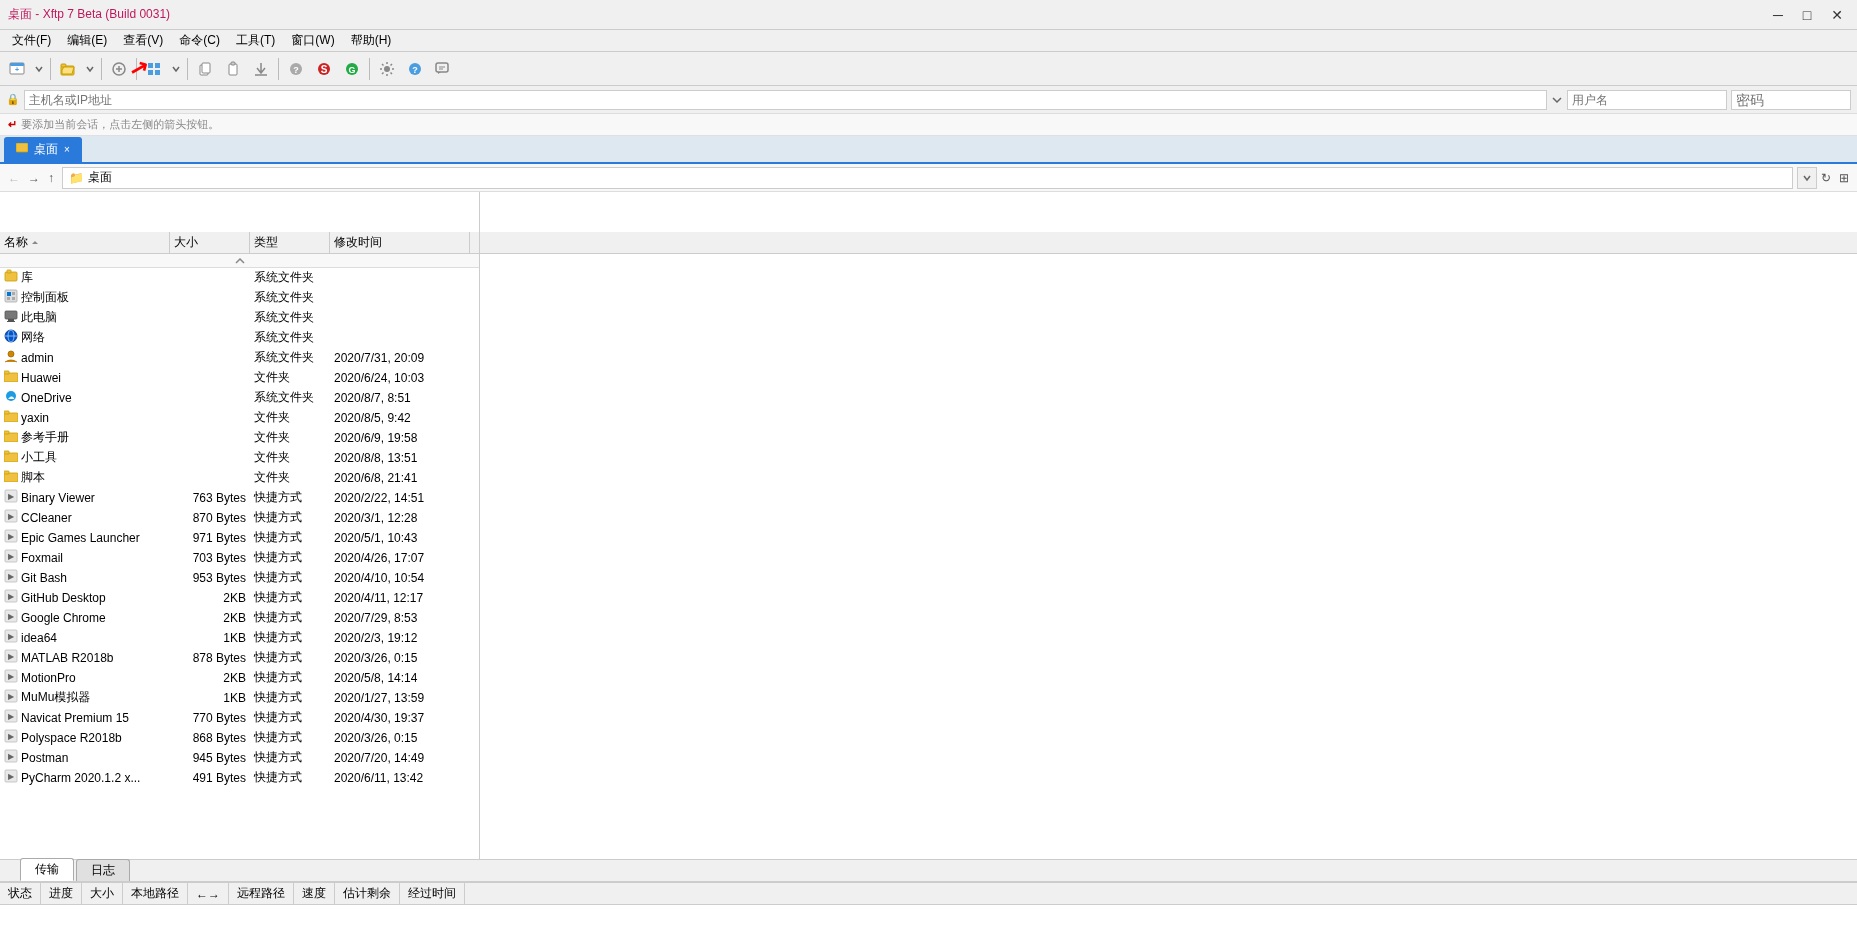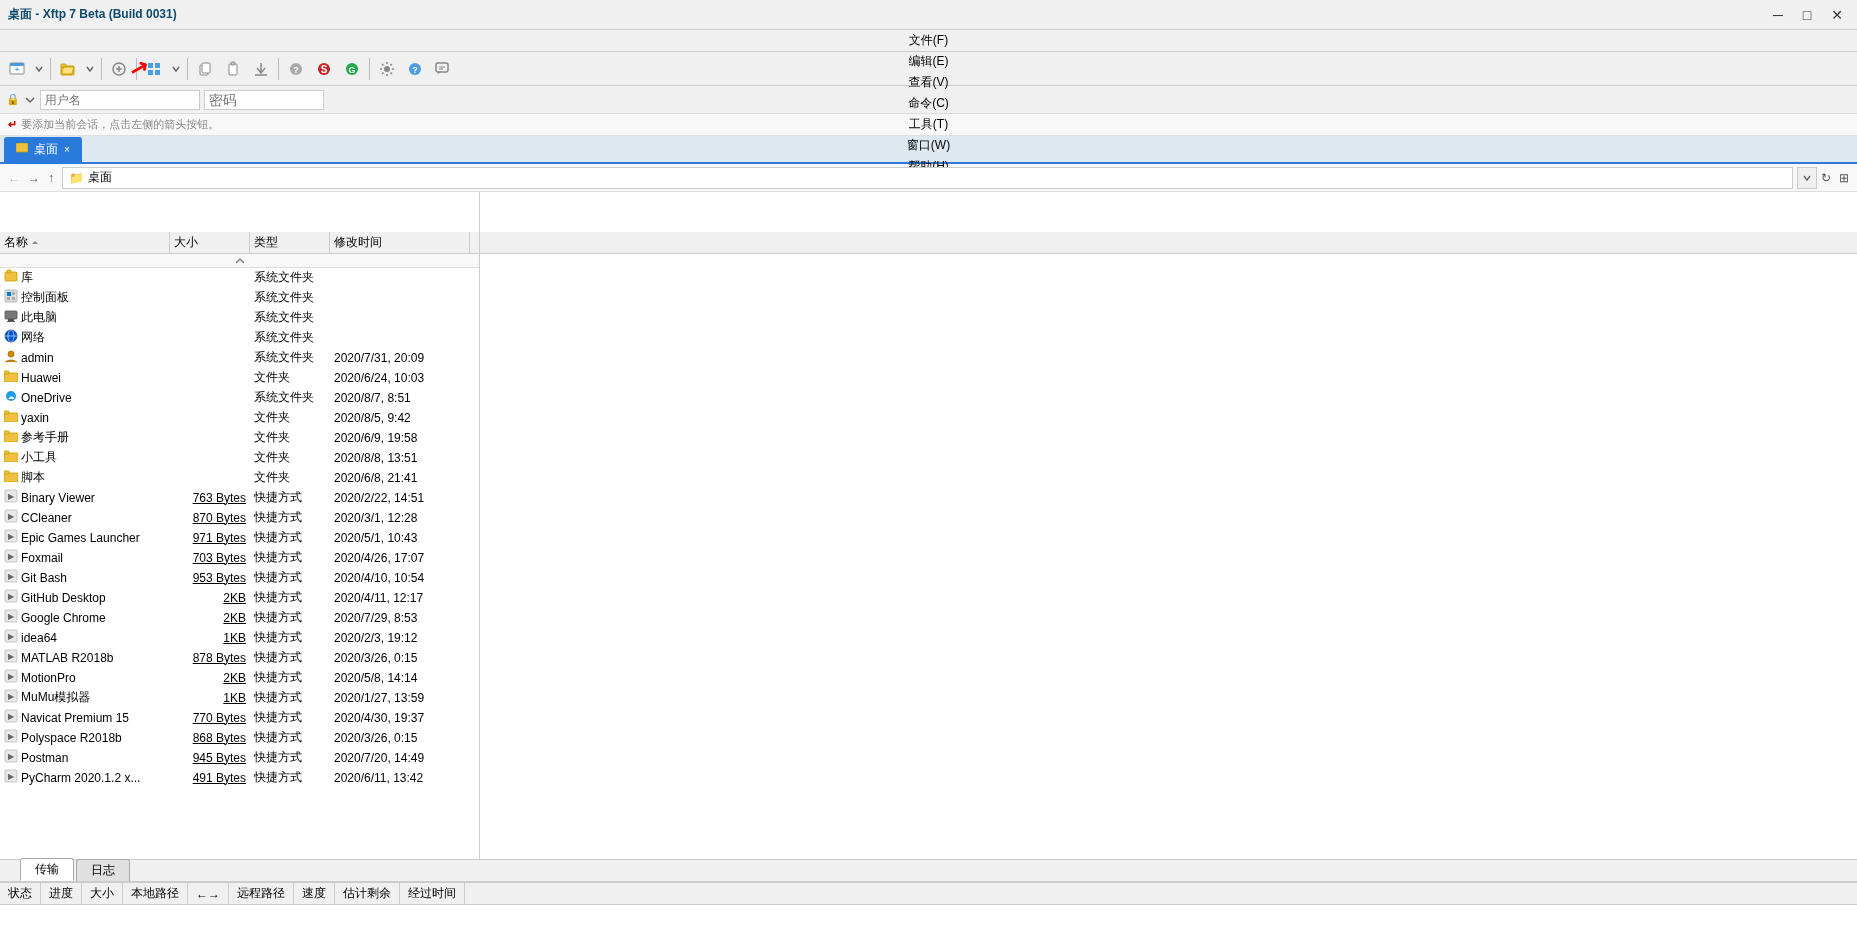--- a/index.html
+++ b/index.html
@@ -18,22 +18,21 @@
       background: #f0f0f0;
       height: 30px;
       display: flex;
       align-items: center;
       padding: 0 8px;
       border-bottom: 1px solid #ccc;
       justify-content: space-between;
     }
     #title-text {
       font-size: 12px;
-      color: #0c4a6e;
-      font-weight: bold;
+      color: #be185d;
     }
     #title-controls {
       display: flex;
       gap: 8px;
     }
     .title-btn {
       font-size: 14px;
       cursor: pointer;
       padding: 0 6px;
       background: none;
@@ -42,21 +41,20 @@
     }
 
     
     #menu-bar {
       background: #f0f0f0;
       height: 22px;
       display: flex;
       align-items: center;
       padding: 0 4px;
       border-bottom: 1px solid #ccc;
-      flex-direction: column;
     }
     .menu-item {
       padding: 2px 8px;
       cursor: pointer;
       font-size: 12px;
     }
 
     
     #toolbar {
       background: #f0f0f0;
@@ -278,21 +276,21 @@
     .file-cell {
       padding: 0 4px;
       overflow: hidden;
       white-space: nowrap;
       text-overflow: ellipsis;
       height: 100%;
       display: flex;
       align-items: center;
     }
     .fc-name { width: 170px; display: flex; align-items: center; gap: 3px; }
-    .fc-size { width: 80px; text-align: right; justify-content: flex-end; text-decoration: underline; }
+    .fc-size { width: 80px; text-align: right; justify-content: flex-end; }
     .fc-type { width: 80px; }
     .fc-date { width: 140px; }
 
     
     .scroll-top {
       height: 14px;
       display: flex;
       justify-content: center;
       align-items: center;
       background: #f8f8f8;
@@ -493,20 +491,21 @@
         <line x1="4" y1="6" x2="10" y2="6" stroke="#888"></line>
         <line x1="4" y1="8" x2="8" y2="8" stroke="#888"></line>
       </svg>
   </div>
 
   <div class="red-arrow">↗</div>
 </div>
 
 <div id="address-bar">
   <span class="addr-lock">🔒</span>
+  <input id="host-input" type="text" placeholder="主机名或IP地址" style="">
   <svg width="12" height="12" viewBox="0 0 12 12">
     <path d="M2 4 L6 8 L10 4" fill="none" stroke="#666" stroke-width="1.5"></path>
   </svg>
   <input id="user-input" type="text" placeholder="用户名" style="">
   <input id="pass-input" type="password" placeholder="密码" style="">
 </div>
 
 <div id="session-hint">
   <span class="hint-arrow">↵</span>
   <span>要添加当前会话，点击左侧的箭头按钮。</span>

